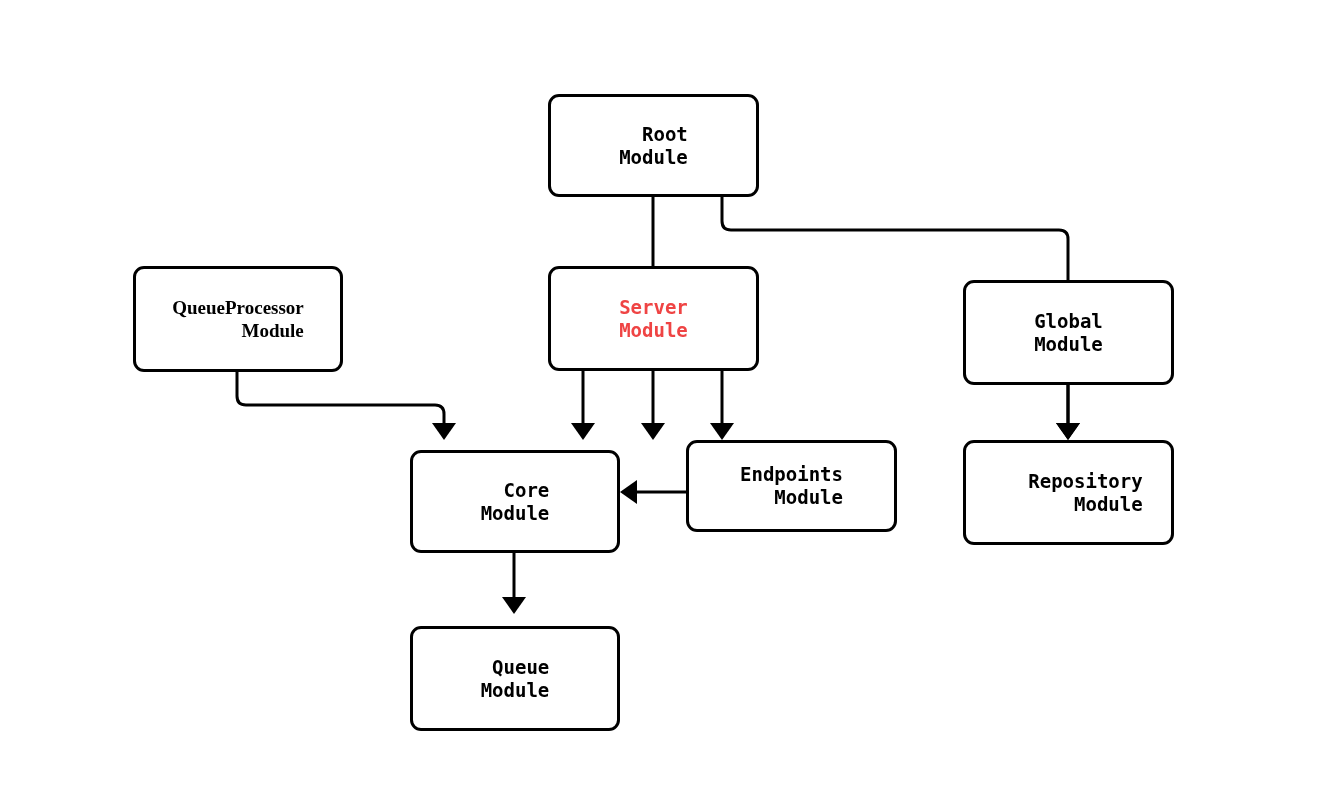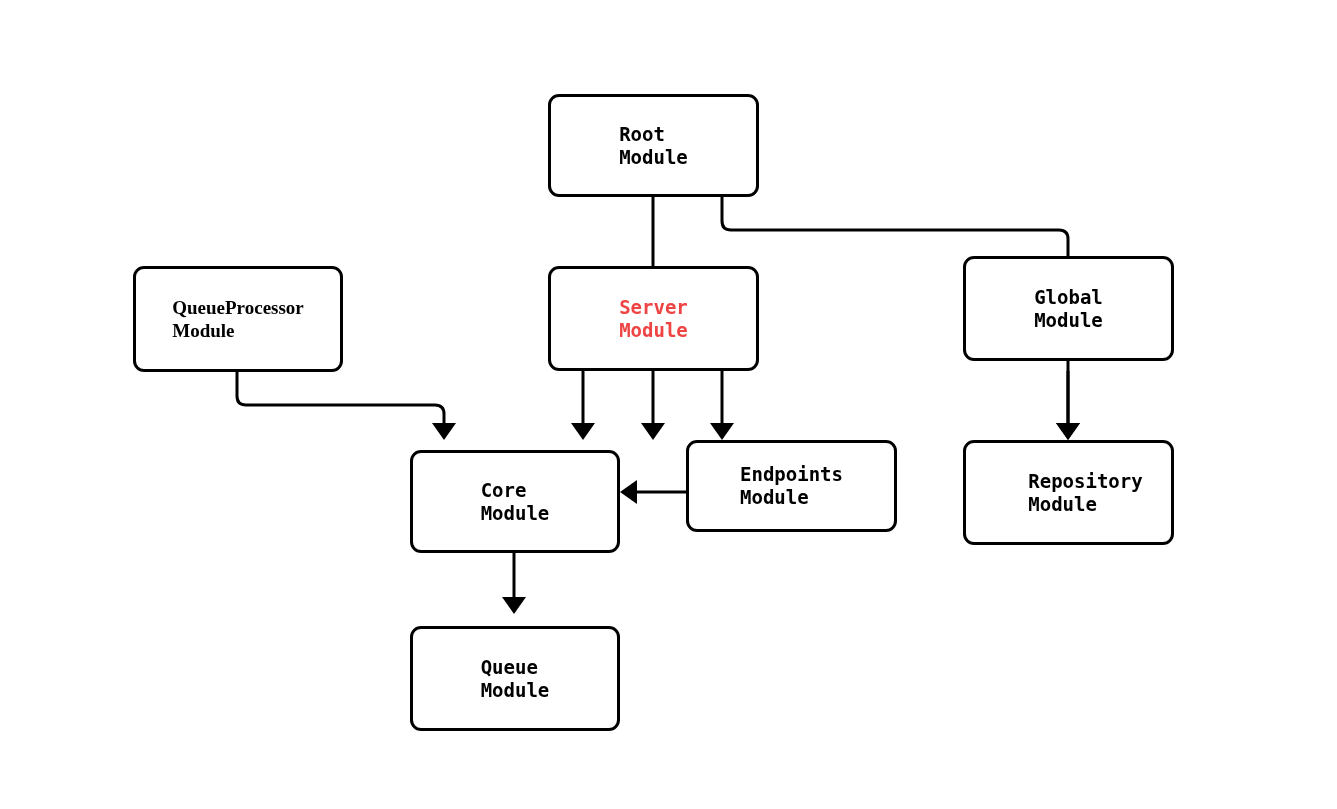--- a/index.html
+++ b/index.html
@@ -34,21 +34,21 @@
     align-items: center;
     justify-content: center;
     z-index: 2;
   }
   .node-label {
     font-family: "DejaVu Sans Mono", monospace;
     font-size: 19px;
     font-weight: 700;
     line-height: 23px;
     color: #000000;
-    text-align: left;
+    text-align: right;
     white-space: pre;
     letter-spacing: 0px;
     user-select: none;
   }
 </style>
 </head>
 <body>
 
 <div id="diagram-canvas">
   <svg id="edge-layer" width="1337" height="809" viewBox="0 0 1337 809" xmlns="http://www.w3.org/2000/svg">
@@ -91,21 +91,21 @@
 Module</div>
       </div>
       <div class="node" style="left: 133px; top: 266px; width: 210px; height: 106px; border-color: rgb(0, 0, 0);">
         <div class="node-label" style="color: rgb(0, 0, 0); font-family: Liberation Serif, serif;">QueueProcessor
 Module</div>
       </div>
       <div class="node" style="left: 548px; top: 266px; width: 211px; height: 105px; border-color: rgb(0, 0, 0);">
         <div class="node-label" style="color: #ef4444;">Server
 Module</div>
       </div>
-      <div class="node" style="left: 963px; top: 256px; width: 211px; height: 105px; border-color: rgb(0, 0, 0);">
+      <div class="node" style="left: 963px; top: 280px; width: 211px; height: 105px; border-color: rgb(0, 0, 0);">
         <div class="node-label" style="color: rgb(0, 0, 0);">Global
 Module</div>
       </div>
       <div class="node" style="left: 410px; top: 440px; width: 210px; height: 103px; border-color: rgb(0, 0, 0); margin-top: 10px;">
         <div class="node-label" style="color: rgb(0, 0, 0);">Core
 Module</div>
       </div>
       <div class="node" style="left: 686px; top: 440px; width: 211px; height: 92px; border-color: rgb(0, 0, 0);">
         <div class="node-label" style="color: rgb(0, 0, 0);">Endpoints
 Module</div>

